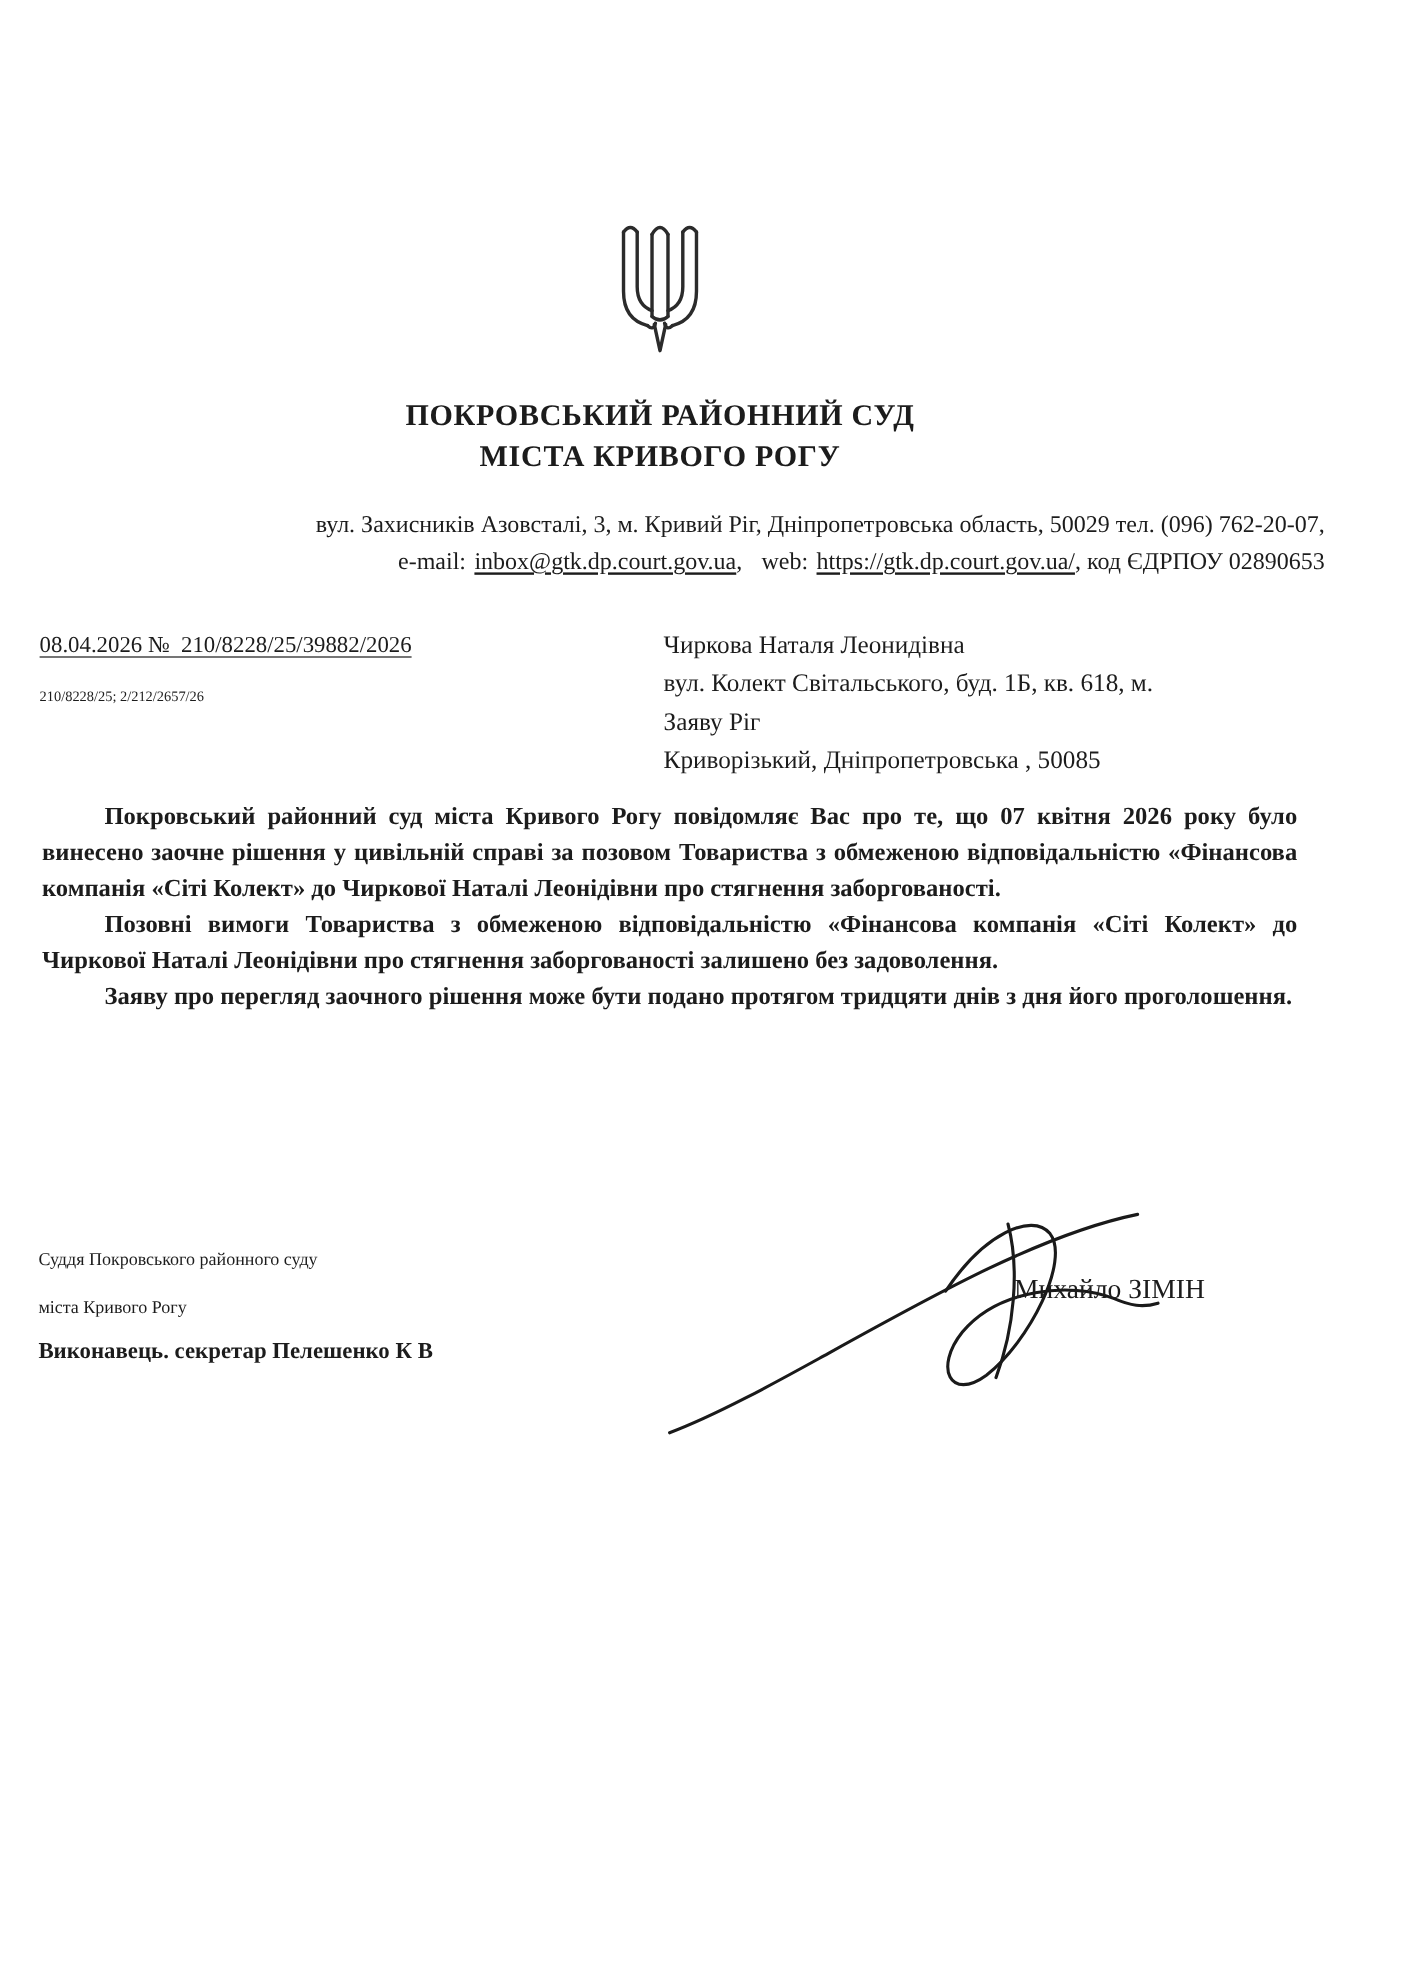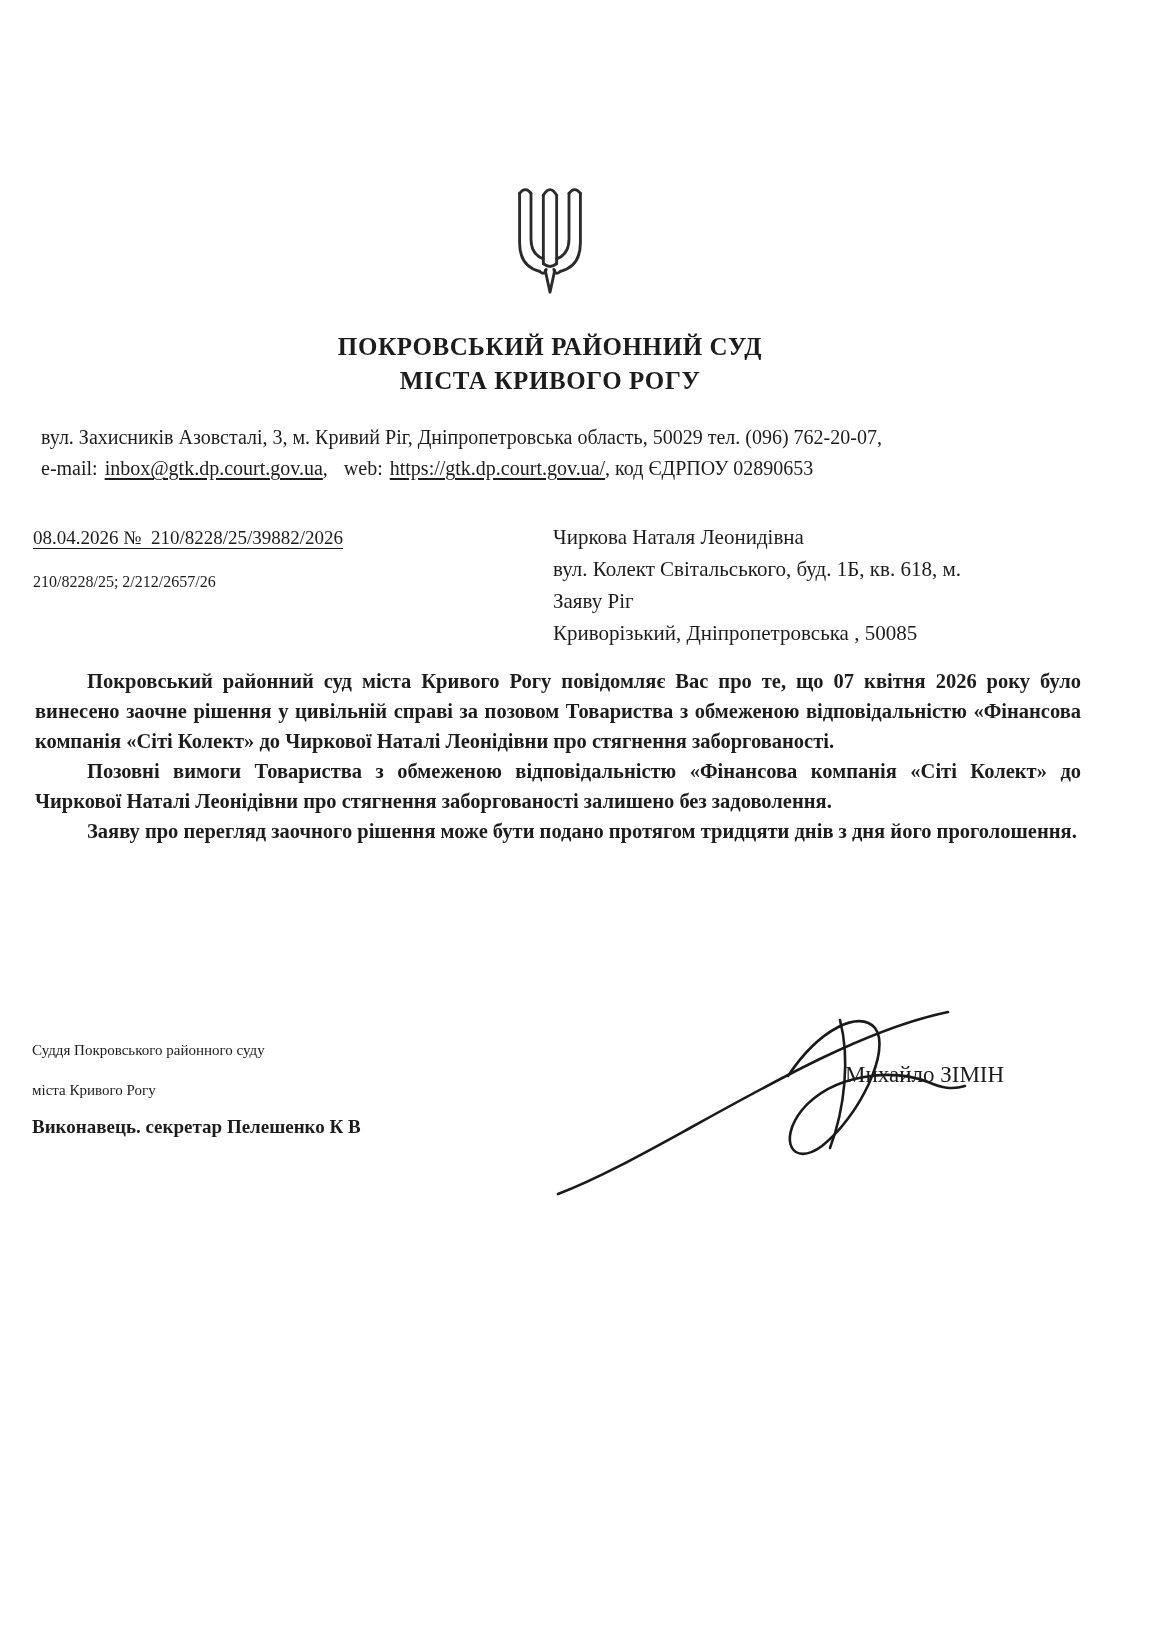--- a/index.html
+++ b/index.html
@@ -15,31 +15,31 @@
     overflow: hidden;
   }
   .emblem { position: absolute; left: 507px; top: 182px; width: 86px; height: 114px; }
   .court-name {
     position: absolute; left: 0; top: 330px; width: 1100px;
     text-align: center; font-weight: 700; font-size: 25px; line-height: 34px;
     letter-spacing: 0.6px;
   }
   .contact {
     position: absolute; left: 0; top: 422px; width: 1104px;
-    text-align: left; font-size: 20px; line-height: 31px; margin-left: 41px;
+    text-align: right; font-size: 20px; line-height: 31px;
   }
   .contact .u { text-decoration: underline; text-underline-offset: 3px; color: inherit; }
   .contact .lbl-email { margin-right: 7px; }
   .contact .lbl-web { margin-left: 16px; margin-right: 7px; }
   .ref { position: absolute; left: 33px; top: 527px; }
   .refdate {
     font-size: 19px; white-space: pre;
     text-decoration: underline; text-underline-offset: 4px;
   }
-  .refcase { font-size: 16px; margin-top: 24px; white-space: pre; }
+  .refcase { font-size: 12px; margin-top: 24px; white-space: pre; }
   .recipient {
     position: absolute; left: 553px; top: 521px; width: 530px;
     font-size: 21px; line-height: 32px;
   }
   .body-text {
     position: absolute; left: 35px; top: 666px; width: 1046px;
     font-size: 20.5px; font-weight: 700; line-height: 30px;
     text-align: justify;
   }
   .body-text p { text-indent: 52px; margin: 0; }

